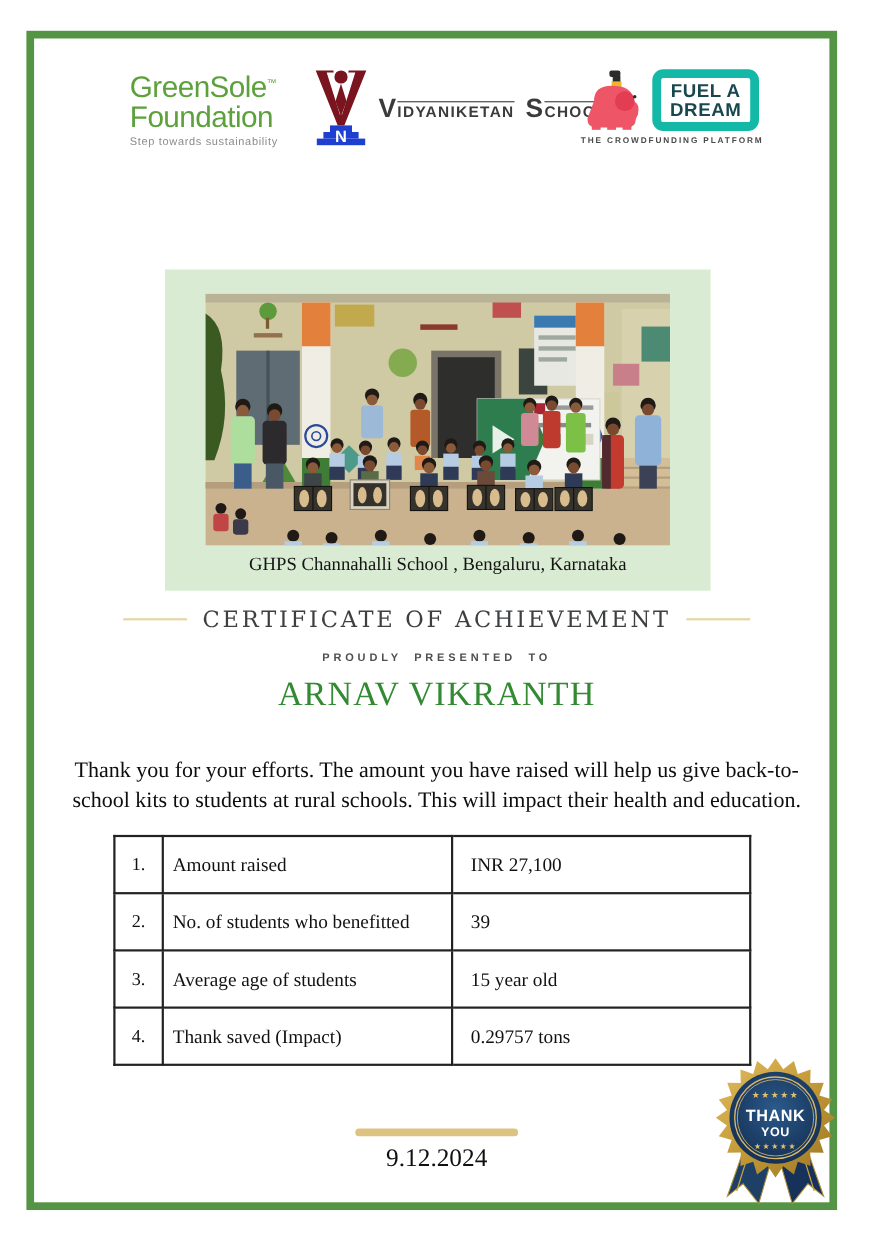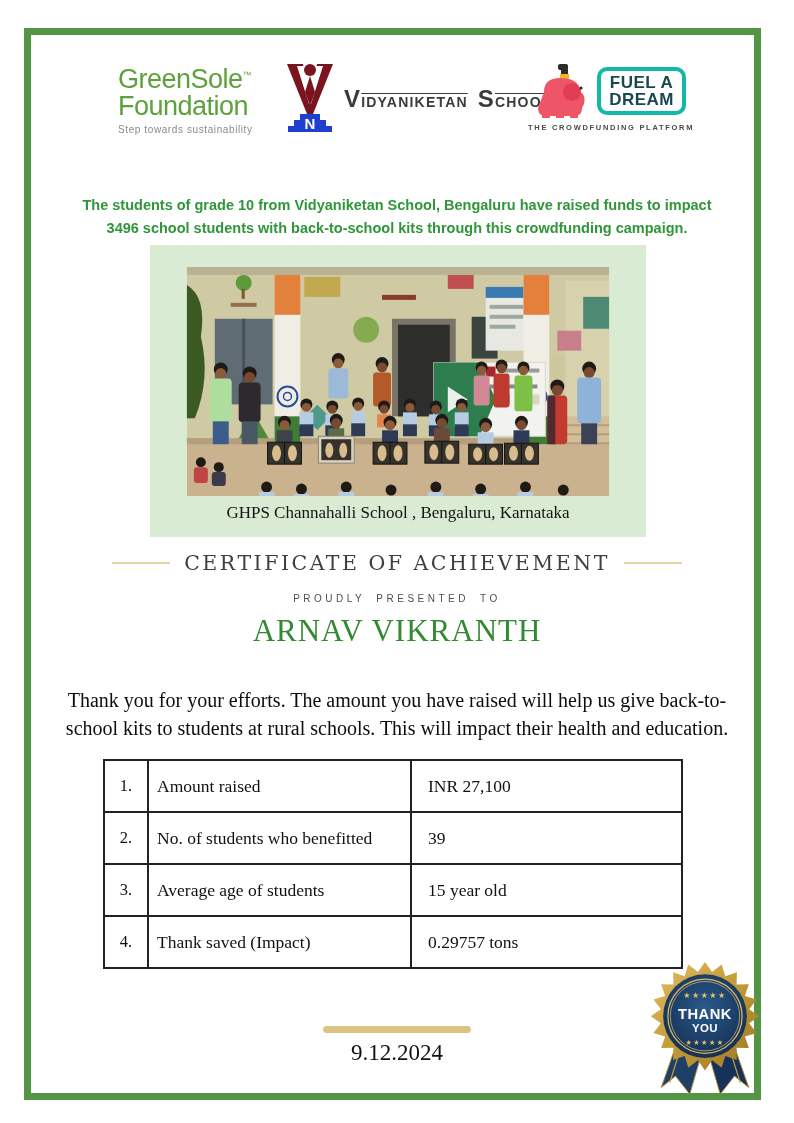--- a/index.html
+++ b/index.html
@@ -15,41 +15,41 @@
   .gs-tagline{font-size:10px;color:#8b8b8b;margin-top:4px;letter-spacing:0.6px;}
 
   .logo-vidya{position:absolute;left:283px;top:62px;display:flex;align-items:center;gap:7px;}
   .vid-text{color:#3b3b3b;white-space:nowrap;letter-spacing:1.2px;font-weight:600;}
   .vid-big{font-size:24px;}
   .vid-small{font-size:14px;text-decoration:overline;}
   .vid-gap{display:inline-block;width:10px;}
 
   .logo-fuel{position:absolute;left:528px;top:62px;display:flex;flex-direction:column;align-items:center;}
   .fuel-top{display:flex;align-items:center;gap:3px;}
-  .fuel-box{border:4px solid #14b8a6;border-radius:10px;padding:3px 8px;color:#19474f;
+  .fuel-box{border:8px solid #14b8a6;border-radius:10px;padding:3px 8px;color:#19474f;
             font-weight:bold;font-size:17px;line-height:1.02;letter-spacing:0.5px;text-align:center;}
   .fuel-tagline{font-size:7.5px;letter-spacing:1.7px;color:#4a4a4a;margin-top:3px;font-weight:bold;white-space:nowrap;}
 
   
   .intro{position:absolute;left:56px;top:179px;width:682px;text-align:center;color:#2f9639;
          font-weight:bold;font-size:14.5px;line-height:1.6;white-space:pre-line;}
 
   
   .photo-card{position:absolute;left:150px;top:245px;width:496px;height:292px;background:#d9ecd3;}
   .photo-card svg{display:block;margin:22px auto 0;}
   .photo-caption{text-align:center;margin-top:7px;font-family:"Liberation Serif",serif;
                  font-size:17px;color:#141414;}
 
   
   .title-row{position:absolute;left:112px;top:551px;width:570px;display:flex;align-items:center;gap:14px;}
   .rule{flex:1;height:2px;background:#e4d5a4;}
   .cert-title{font-family:"DejaVu Serif",serif;font-size:20.5px;letter-spacing:2.5px;
               color:#3d3f41;white-space:nowrap;}
   .presented{position:absolute;left:0;right:0;top:593px;text-align:center;font-size:10px;
-             letter-spacing:3.5px;word-spacing:5px;color:#4f4f4f;font-weight:400;}
+             letter-spacing:3.5px;word-spacing:5px;color:#4f4f4f;font-weight:700;}
   .recipient{position:absolute;left:0;right:0;top:613px;text-align:center;
              font-family:"Liberation Serif",serif;font-size:31px;color:#338a33;letter-spacing:1px;}
   .message{position:absolute;left:38px;top:666px;width:718px;text-align:center;
            font-family:"Liberation Serif",serif;font-size:20px;line-height:1.4;color:#0d0d0d;
            white-space:pre-line;}
 
   
   .stats{position:absolute;left:103px;top:759px;width:580px;border-collapse:collapse;
          font-family:"Liberation Serif",serif;font-size:17.5px;color:#111;}
   .stats td{border:2px solid #222;height:48px;background:#fff;}
@@ -108,22 +108,20 @@
         <circle cx="45" cy="26" r="1.6" fill="#2b2b2b"></circle>
       </svg>
       <div class="fuel-box">
         <div>FUEL A</div>
         <div>DREAM</div>
       </div>
     </div>
     <div class="fuel-tagline">THE CROWDFUNDING PLATFORM</div>
   </div>
 
-  <p class="intro">The students of grade 10  from Vidyaniketan School, Bengaluru have raised funds to impact
-3496 school students with back-to-school kits through this crowdfunding campaign.</p>
 
   <div class="photo-card">
     <svg width="424" height="229" viewBox="0 0 424 230">
 
       <rect width="424" height="178" fill="#cfc9a4"></rect>
       <rect width="424" height="8" fill="#b9b294"></rect>
       <rect x="380" y="14" width="44" height="164" fill="#d7d1ae"></rect>
       <rect x="398" y="30" width="26" height="32" fill="#4d8a74"></rect>
       <rect y="172" width="424" height="58" fill="#c9b28d"></rect>
       <rect y="172" width="424" height="6" fill="#b59e7d"></rect>

